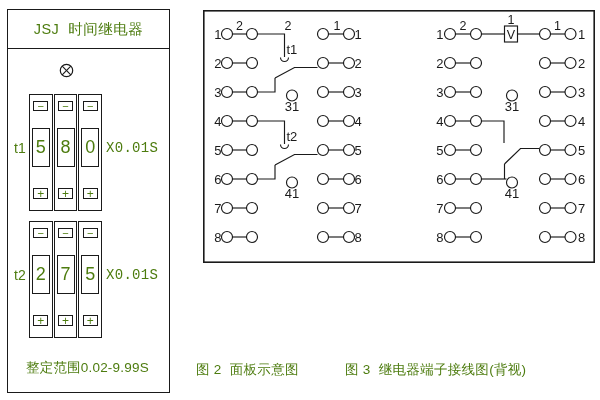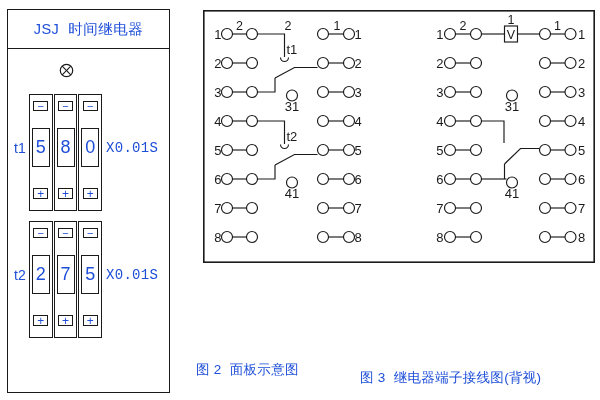--- a/index.html
+++ b/index.html
@@ -1,18 +1,18 @@
 <!DOCTYPE html>
 <html><head>
 <meta charset="utf-8">
 <style>
   html,body{margin:0;padding:0;background:#fff;}
   .stage{
     position:relative;width:600px;height:400px;background:#ffffff;overflow:hidden;
-    font-family:"Liberation Sans",sans-serif;color:#1d4ed8;
+    font-family:"Liberation Sans",sans-serif;color:#4d7c0f;
   }
   
   .panel{
     position:absolute;left:7px;top:9px;width:163px;height:384px;
     border:1.5px solid #1a1a1a;box-sizing:border-box;background:#fff;
   }
   .panel-header{
     height:38px;border-bottom:1.5px solid #1a1a1a;
     display:flex;align-items:center;justify-content:center;
     font-size:14.5px;white-space:pre;letter-spacing:.5px;
@@ -34,21 +34,21 @@
   .range{position:absolute;left:18px;top:349px;font-size:13.5px;letter-spacing:.2px;white-space:pre;}
   
   .diagram-svg{position:absolute;left:203px;top:10px;}
   .frame{fill:none;stroke:#1a1a1a;stroke-width:1.6px;}
   .wire{fill:none;stroke:#1a1a1a;stroke-width:1.15px;}
   .diagram-svg circle{fill:#ffffff;stroke:#1a1a1a;stroke-width:1.15px;}
   .diagram-svg rect.coil{fill:#ffffff;stroke:#1a1a1a;stroke-width:1.15px;}
   .diagram-svg text{fill:#1a1a1a;stroke:none;font-family:"Liberation Sans",sans-serif;font-size:13px;}
   .diagram-svg text.sm{font-size:12.5px;}
   .caption{position:absolute;top:361px;font-size:13.5px;white-space:pre;letter-spacing:.3px;}
-  .cap2{left:196px;} .cap3{left:360px;margin-top:8px;}
+  .cap2{left:196px;} .cap3{left:345px;}
 </style>
 </head>
 <body>
 
 <div class="stage">
 
   <div class="panel">
     <div class="panel-header">JSJ  时间继电器</div>
 
     <svg class="lamp" width="17" height="17" viewBox="0 0 17 17">
@@ -90,20 +90,21 @@
       </div>
       <div class="twcol">
         <div class="twbtn minus">−</div>
         <div class="twdigit">5</div>
         <div class="twbtn plus">+</div>
       </div>
     </div>
     <div class="tlabel t2l">t2</div>
     <div class="unit u2">X0.01S</div>
 
+    <div class="range">整定范围0.02-9.99S</div>
   </div>
 
   <svg class="diagram-svg" width="392" height="253" viewBox="0 0 392 253">
     <rect class="frame" x="0.8" y="0.8" width="390.4" height="251.4"></rect>
 
     <g>
 
       <path class="wire" d="M54.5 24 H81.5 V47"></path>
       <path class="wire" d="M77.5 47.5 a4 4 0 0 0 8 0"></path>
       <path class="wire" d="M72 68 L91.5 57.5 H114.5"></path>

